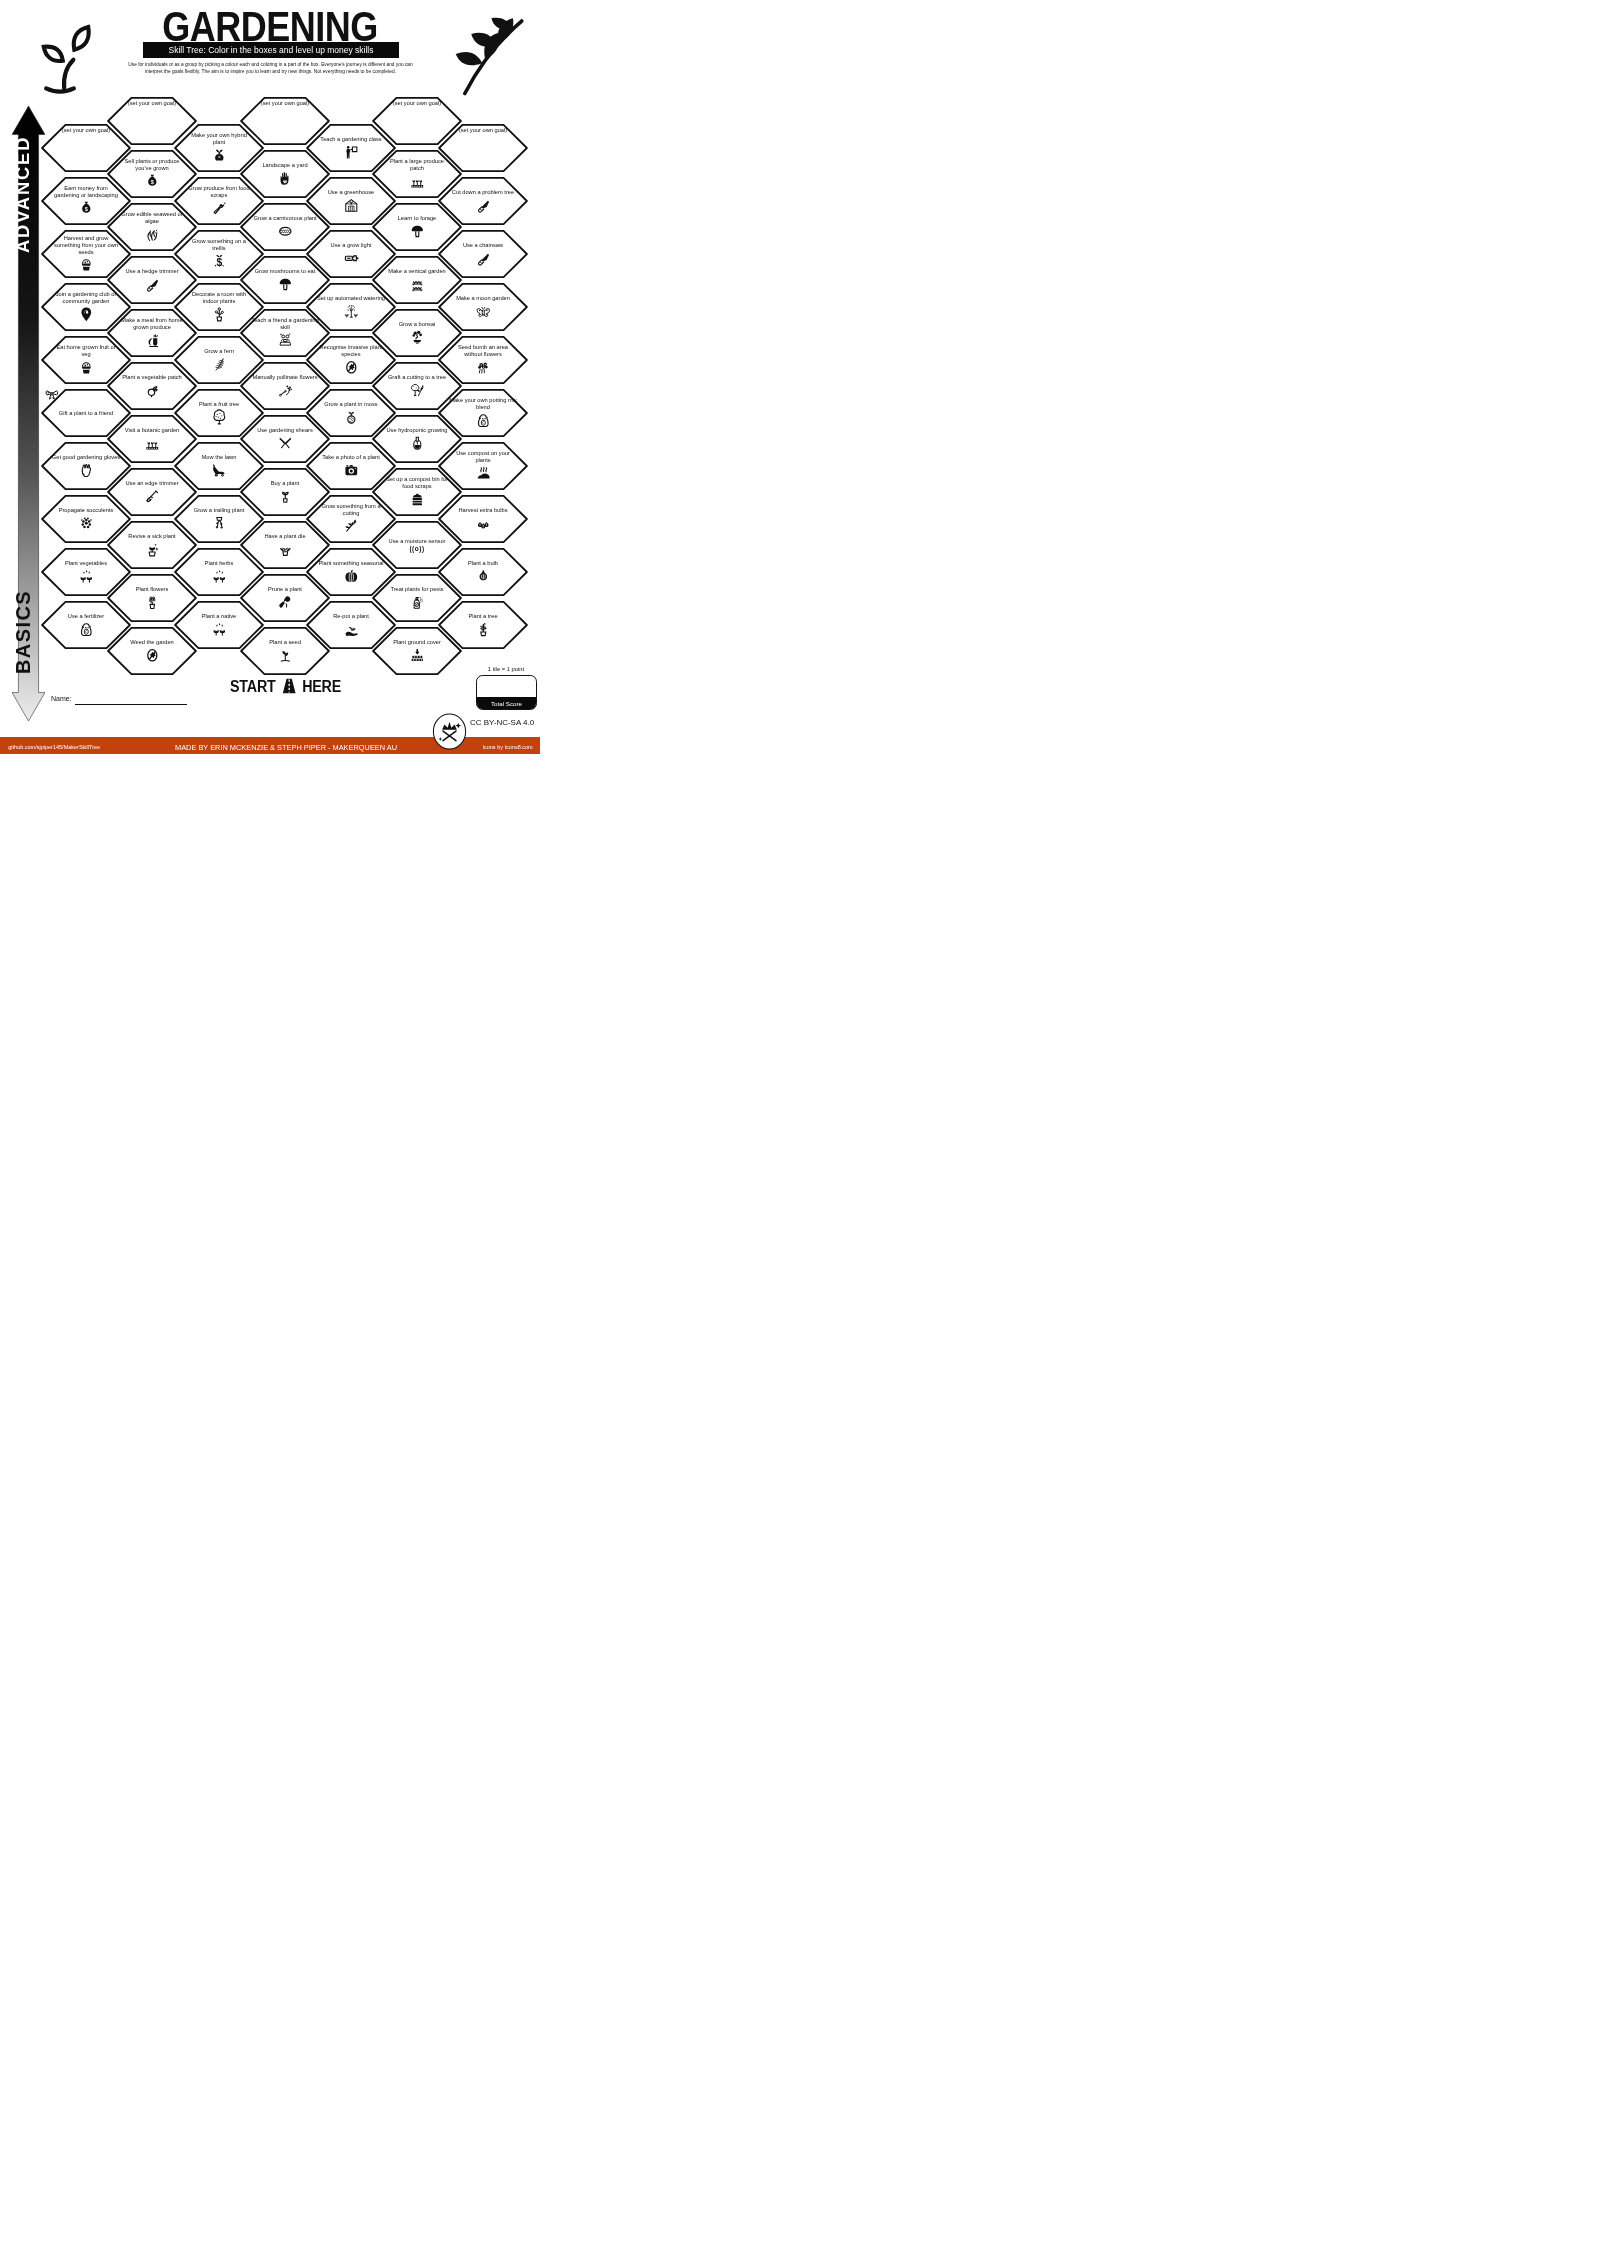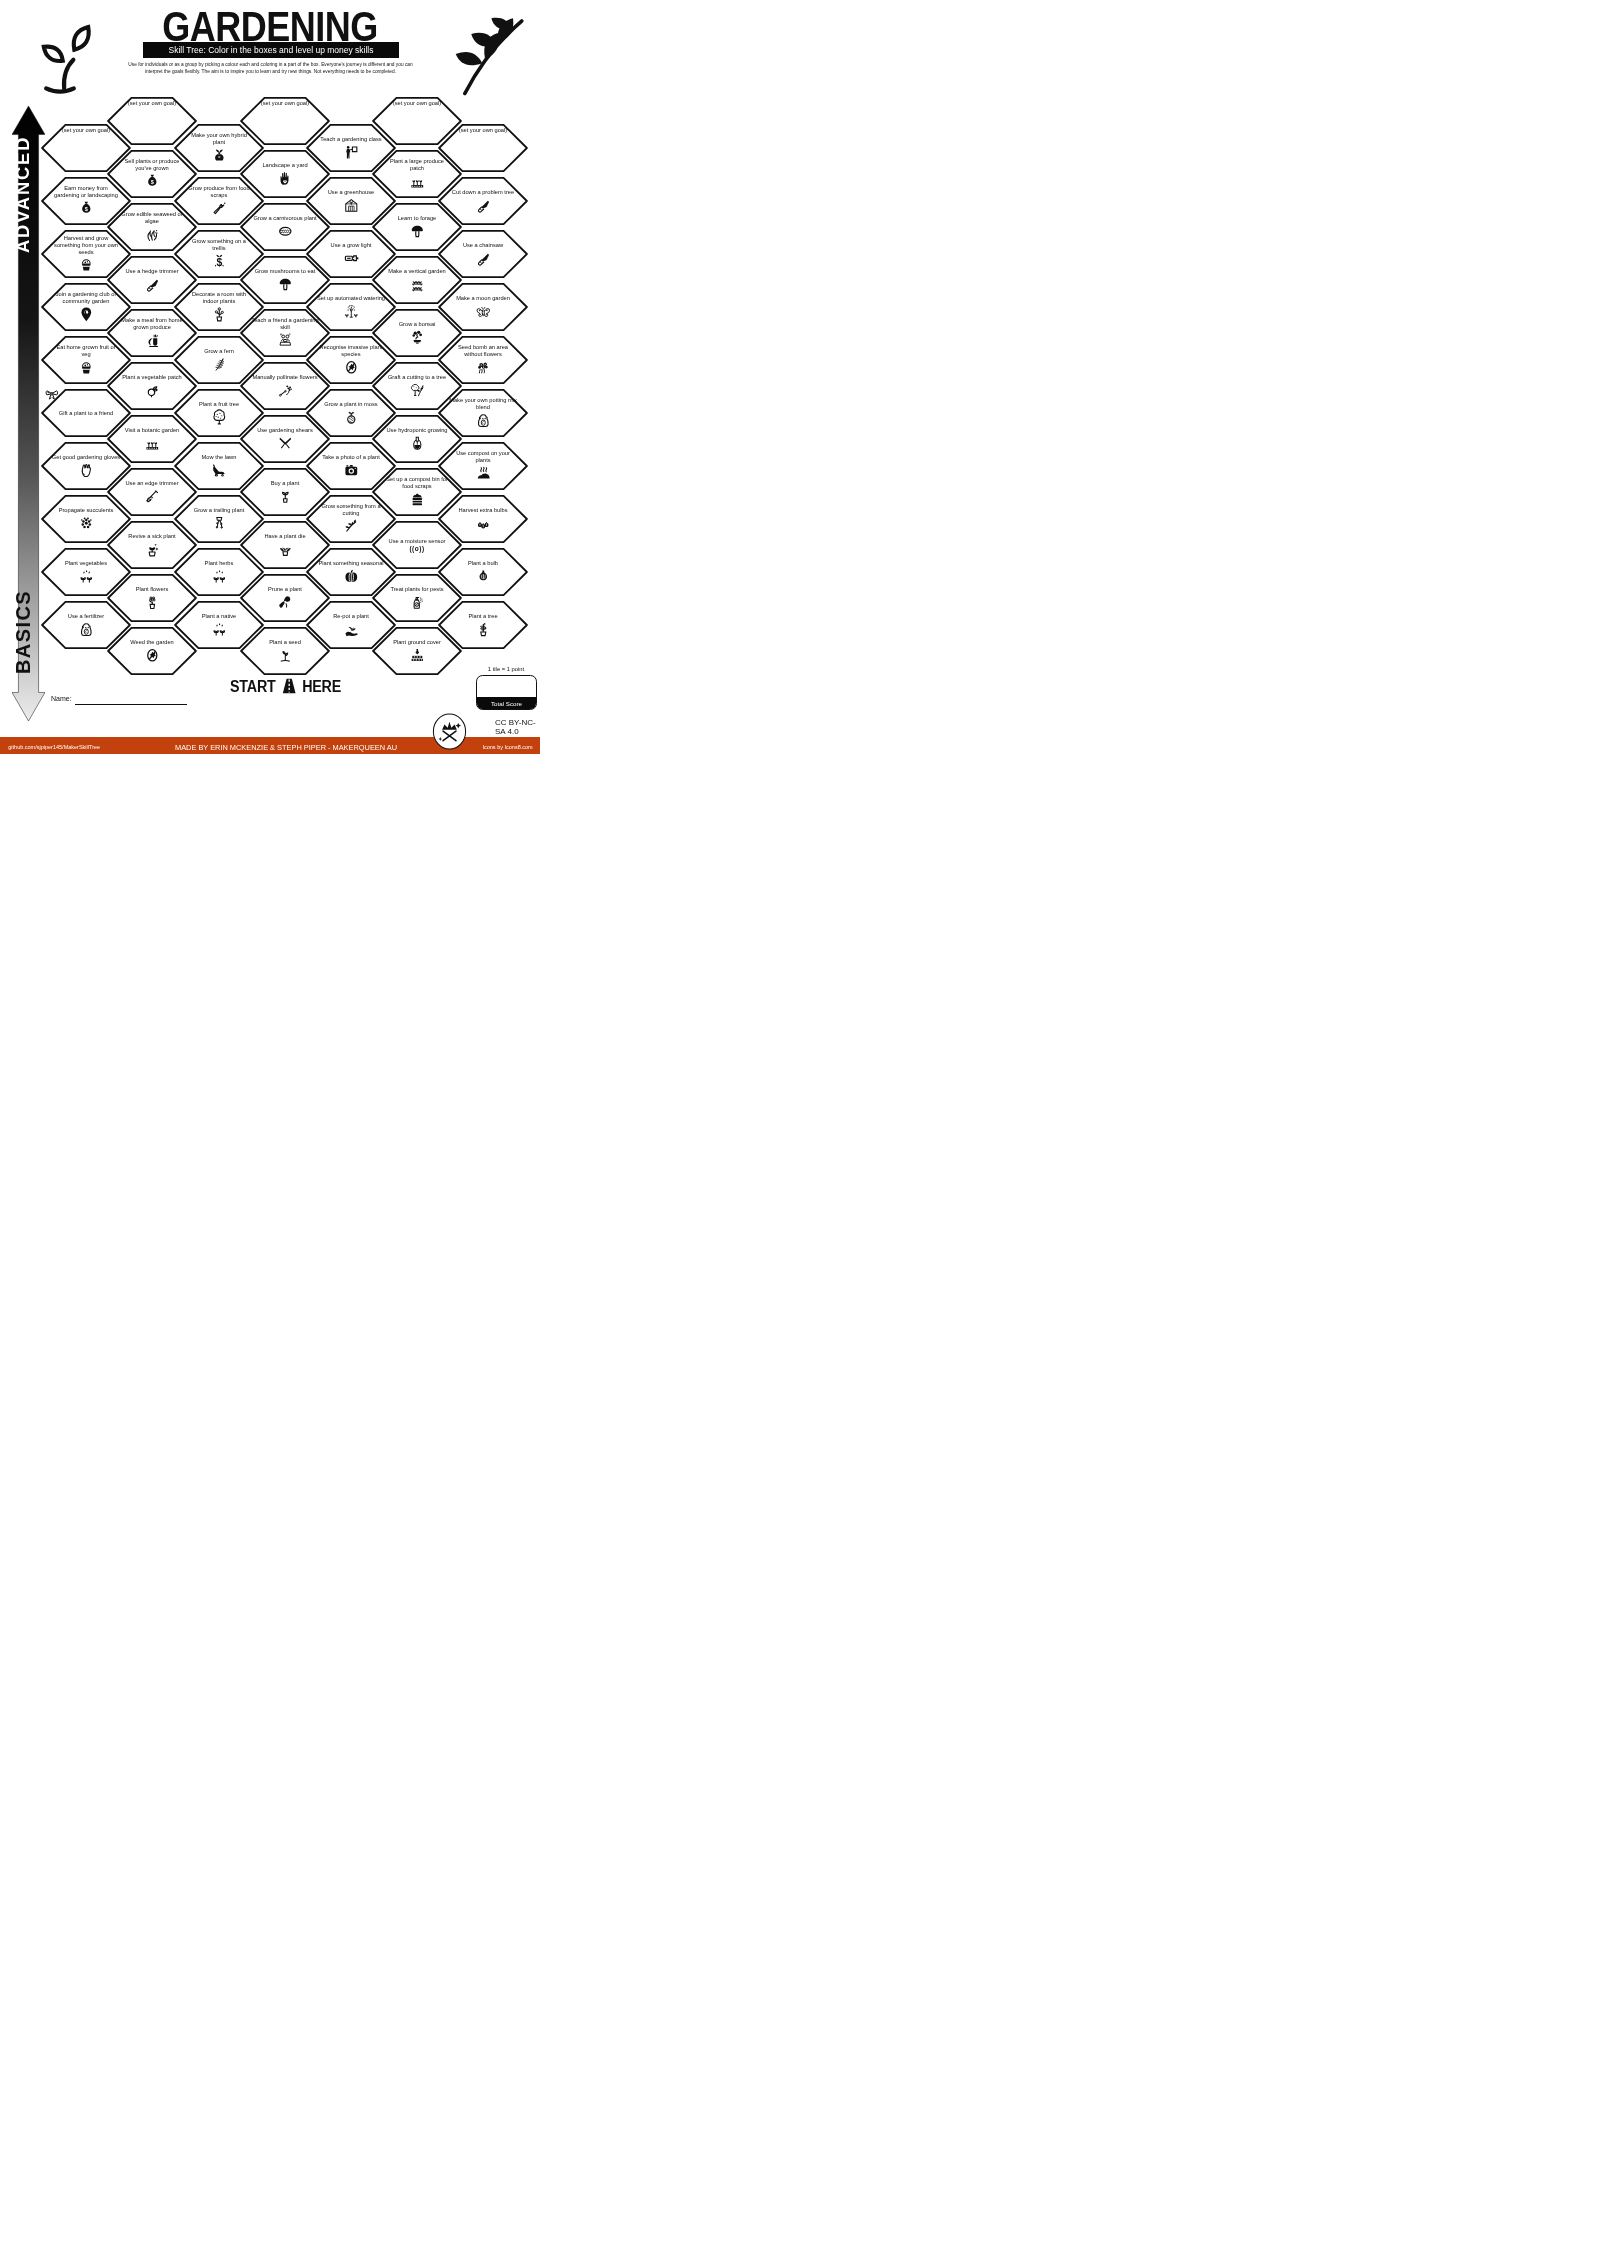--- a/index.html
+++ b/index.html
@@ -25,21 +25,21 @@
   .sensor{font-size:6.5px;font-weight:bold;letter-spacing:0.5px;}
   
   #start-here{position:absolute;left:221px;top:676px;width:129px;display:flex;align-items:center;justify-content:center;gap:4.1px;}
   .start-word{font-size:14.3px;font-weight:bold;display:inline-block;transform:scaleY(1.2);letter-spacing:-0.2px;}
   #road{width:18.4px;height:20px;}
   #name-row{position:absolute;left:51px;top:695px;font-size:7px;}
   #name-line{position:absolute;left:75px;top:704px;width:112px;border-bottom:0.9px solid #111;height:0;}
   #tile-note{position:absolute;left:471px;top:666px;width:70px;text-align:center;font-size:5.8px;}
   #total-score-box{position:absolute;left:476px;top:675px;width:61px;height:35px;border:1.4px solid #111;border-radius:6.5px;background:#fff;box-sizing:border-box;overflow:hidden;}
   #total-score-label{position:absolute;left:0;bottom:0;width:100%;height:12px;background:#0a0a0a;color:#fff;font-size:6.2px;display:flex;align-items:center;justify-content:center;}
-  #license{position:absolute;left:471px;top:718px;font-size:8px;margin-left:24px;}
+  #license{position:absolute;left:446px;top:718px;font-size:8px;margin-left:24px;}
   #mq-logo{position:absolute;left:432px;top:713px;width:35px;height:37px;z-index:3;}
   
   #footer-bar{position:absolute;left:0;top:737px;width:540px;height:30px;background:#c2410c;color:#fff;}
   #footer-left{position:absolute;left:8.3px;top:7px;font-size:5.5px;}
   #footer-center{position:absolute;left:286px;top:5.5px;transform:translateX(-50%);font-size:7.4px;white-space:nowrap;}
   #footer-right{position:absolute;right:7.4px;top:7px;font-size:5.5px;}
   .deco{position:absolute;}
 </style>
 </head>
 <body>

